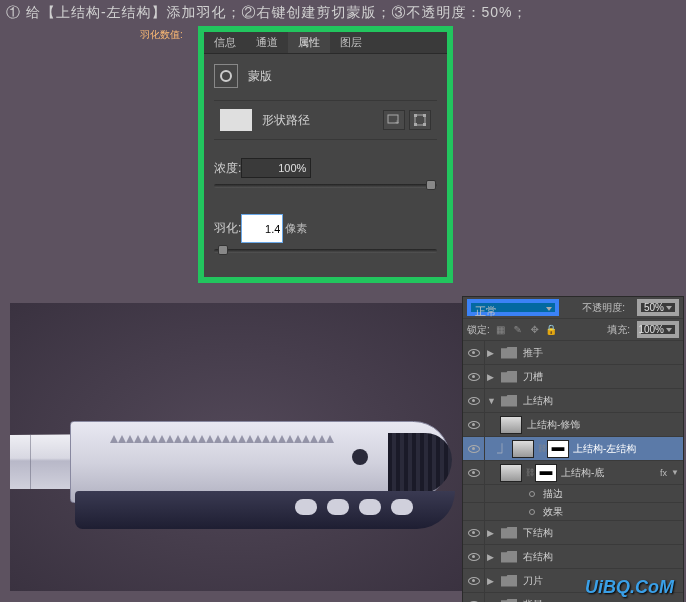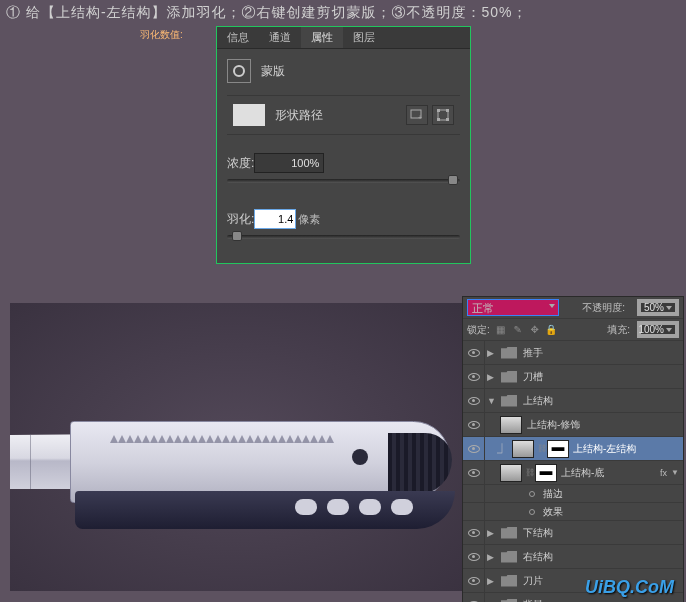--- a/index.html
+++ b/index.html
@@ -1,53 +1,53 @@
 <!DOCTYPE html>
 <html><head>
 <meta charset="utf-8">
 <style>
 *{margin:0;padding:0;box-sizing:border-box;font-family:"Microsoft YaHei",sans-serif}
 body{background:#5d5260;width:686px;height:602px;position:relative;overflow:hidden}
 .instruction{color:#d0d0d0;font-size:14px;padding:4px 6px;letter-spacing:1px}
 .feather-label{color:#fdba74;font-size:10px;position:absolute;left:140px;top:28px}
-.props-panel{position:absolute;left:216px;top:26px;width:255px;background:#454545;border:1px solid #22c55e}
+.props-panel{position:absolute;left:198px;top:26px;width:255px;background:#454545;border:6px solid #22c55e}
 .tabs{display:flex;background:#3a3a3a;height:22px;border-bottom:1px solid #2a2a2a}
 .tab{padding:3px 10px;font-size:11px;color:#c0c0c0;cursor:pointer}
 .tab.active{background:#454545;color:#e0e0e0}
 .panel-body{padding:10px}
 .mask-row{display:flex;align-items:center;gap:10px;margin-bottom:12px}
 .mask-icon{width:24px;height:24px;border:1px solid #888;display:flex;align-items:center;justify-content:center}
 .mask-icon-inner{width:12px;height:12px;border:2px solid #ccc;border-radius:50%}
 .mask-label{color:#d0d0d0;font-size:12px}
 .shape-row{display:flex;align-items:center;padding:8px 6px;border-top:1px solid #383838;border-bottom:1px solid #383838;margin-bottom:18px}
 .path-thumb{width:32px;height:22px;background:#dfdfdf;margin-right:10px}
 .path-label{color:#d0d0d0;font-size:12px;flex:1}
 .mini-btn{width:22px;height:20px;background:#4a4a4a;border:1px solid #333;margin-left:4px;display:flex;align-items:center;justify-content:center;cursor:pointer}
 .slider-row{margin:14px 0}
 .slider-top{display:flex;align-items:center;margin-bottom:6px}
 .slider-label{color:#d0d0d0;font-size:12px}
 .value-box{width:70px;height:20px;background:#3a3a3a;border:1px solid #222;color:#e0e0e0;font-size:11px;text-align:right;padding:2px 4px;display:flex;align-items:center;justify-content:flex-end}
-.value-input{background:#fff;color:#000;width:42px;height:20px;border:1px solid #6aa8e8;font-size:11px;text-align:right;padding:0 2px;outline:none}
+.value-input{background:#fff;color:#000;width:42px;height:29px;border:1px solid #6aa8e8;font-size:11px;text-align:right;padding:0 2px;outline:none}
 .value-suffix{color:#c0c0c0;font-size:11px;margin-left:2px}
 .slider-track{height:4px;background:linear-gradient(#222,#555);border-radius:2px;position:relative}
 .slider-thumb{width:10px;height:10px;background:#888;border:1px solid #333;border-radius:2px;position:absolute;top:-4px}
 .canvas-area{position:absolute;left:10px;top:303px;width:452px;height:288px;background:radial-gradient(ellipse at center,#524858 0%,#3a3240 100%);overflow:hidden}
 .knife{position:absolute;left:-20px;top:110px;width:480px;height:110px}
 .blade{position:absolute;left:0;top:20px;width:240px;height:56px;background:linear-gradient(180deg,#f0f0f5 0%,#d8d8e2 45%,#b8b8c8 50%,#d0d0dc 100%);clip-path:polygon(0 100%,0 4%,100% 0,100% 100%);border-right:1px solid #999}
 .score{position:absolute;top:0;width:1px;height:56px;background:rgba(100,100,120,0.5)}
 .handle-top{position:absolute;left:80px;top:8px;width:380px;height:82px;background:linear-gradient(180deg,#e8e8f2 0%,#d2d2de 50%,#b0b0c0 100%);border-radius:4px 40px 50px 4px;border:1px solid #8888a0}
 .teeth{position:absolute;left:120px;top:22px;width:230px;height:10px;display:flex}
 .tooth{width:8px;height:8px;background:#9494a8;clip-path:polygon(0 100%,50% 0,100% 100%)}
 .slider-btn{position:absolute;left:362px;top:36px;width:16px;height:16px;background:#2a2a3a;border-radius:50%}
 .grip{position:absolute;left:398px;top:20px;width:64px;height:62px;background:repeating-linear-gradient(90deg,#1a1a28 0 4px,#2a2a3a 4px 8px);border-radius:0 30px 40px 0}
 .handle-dark{position:absolute;left:85px;top:78px;width:380px;height:38px;background:linear-gradient(180deg,#3a3a52 0%,#1e1e32 100%);border-radius:4px 0 40px 8px}
 .hd-slot{position:absolute;top:8px;width:22px;height:16px;background:#d0d0dc;border-radius:10px}
 .layers-panel{position:absolute;left:462px;top:296px;width:222px;background:#454545;border:1px solid #2a2a2a;font-size:11px;color:#c0c0c0}
 .lp-row{display:flex;align-items:center;height:22px;border-bottom:1px solid #3a3a3a;padding:0 4px}
-.blend-sel{width:92px;height:17px;background:#be185d;border:1px solid #3b82f6;color:#c0c0c0;font-size:11px;padding:1px 4px;position:relative}
+.blend-sel{width:92px;height:17px;background:#0369a1;border:4px solid #3b82f6;color:#c0c0c0;font-size:11px;padding:1px 4px;position:relative}
 .dd-arrow{position:absolute;right:3px;top:4px;border-left:3px solid transparent;border-right:3px solid transparent;border-top:4px solid #aaa}
 .opacity-box{width:42px;height:17px;background:#3a3a3a;border:4px solid #a3a3a3;color:#e0e0e0;font-size:10px;text-align:right;padding:1px 3px;display:flex;align-items:center;justify-content:flex-end;gap:2px}
 .lock-row{gap:4px;font-size:10px}
 .lock-icons{display:flex;gap:3px}
 .lock-ic{width:14px;height:14px;display:flex;align-items:center;justify-content:center;font-size:10px;color:#888}
 .layer{display:flex;align-items:center;height:24px;border-bottom:1px solid #3a3a3a}
 .eye-col{width:22px;display:flex;justify-content:center;align-items:center;border-right:1px solid #3a3a3a;height:100%;cursor:pointer}
 .eye{width:12px;height:8px;border:1px solid #aaa;border-radius:50%;position:relative}
 .eye::after{content:"";position:absolute;left:3px;top:1px;width:3px;height:3px;background:#aaa;border-radius:50%}
 .layer-content{display:flex;align-items:center;flex:1;height:100%;padding-left:2px}

